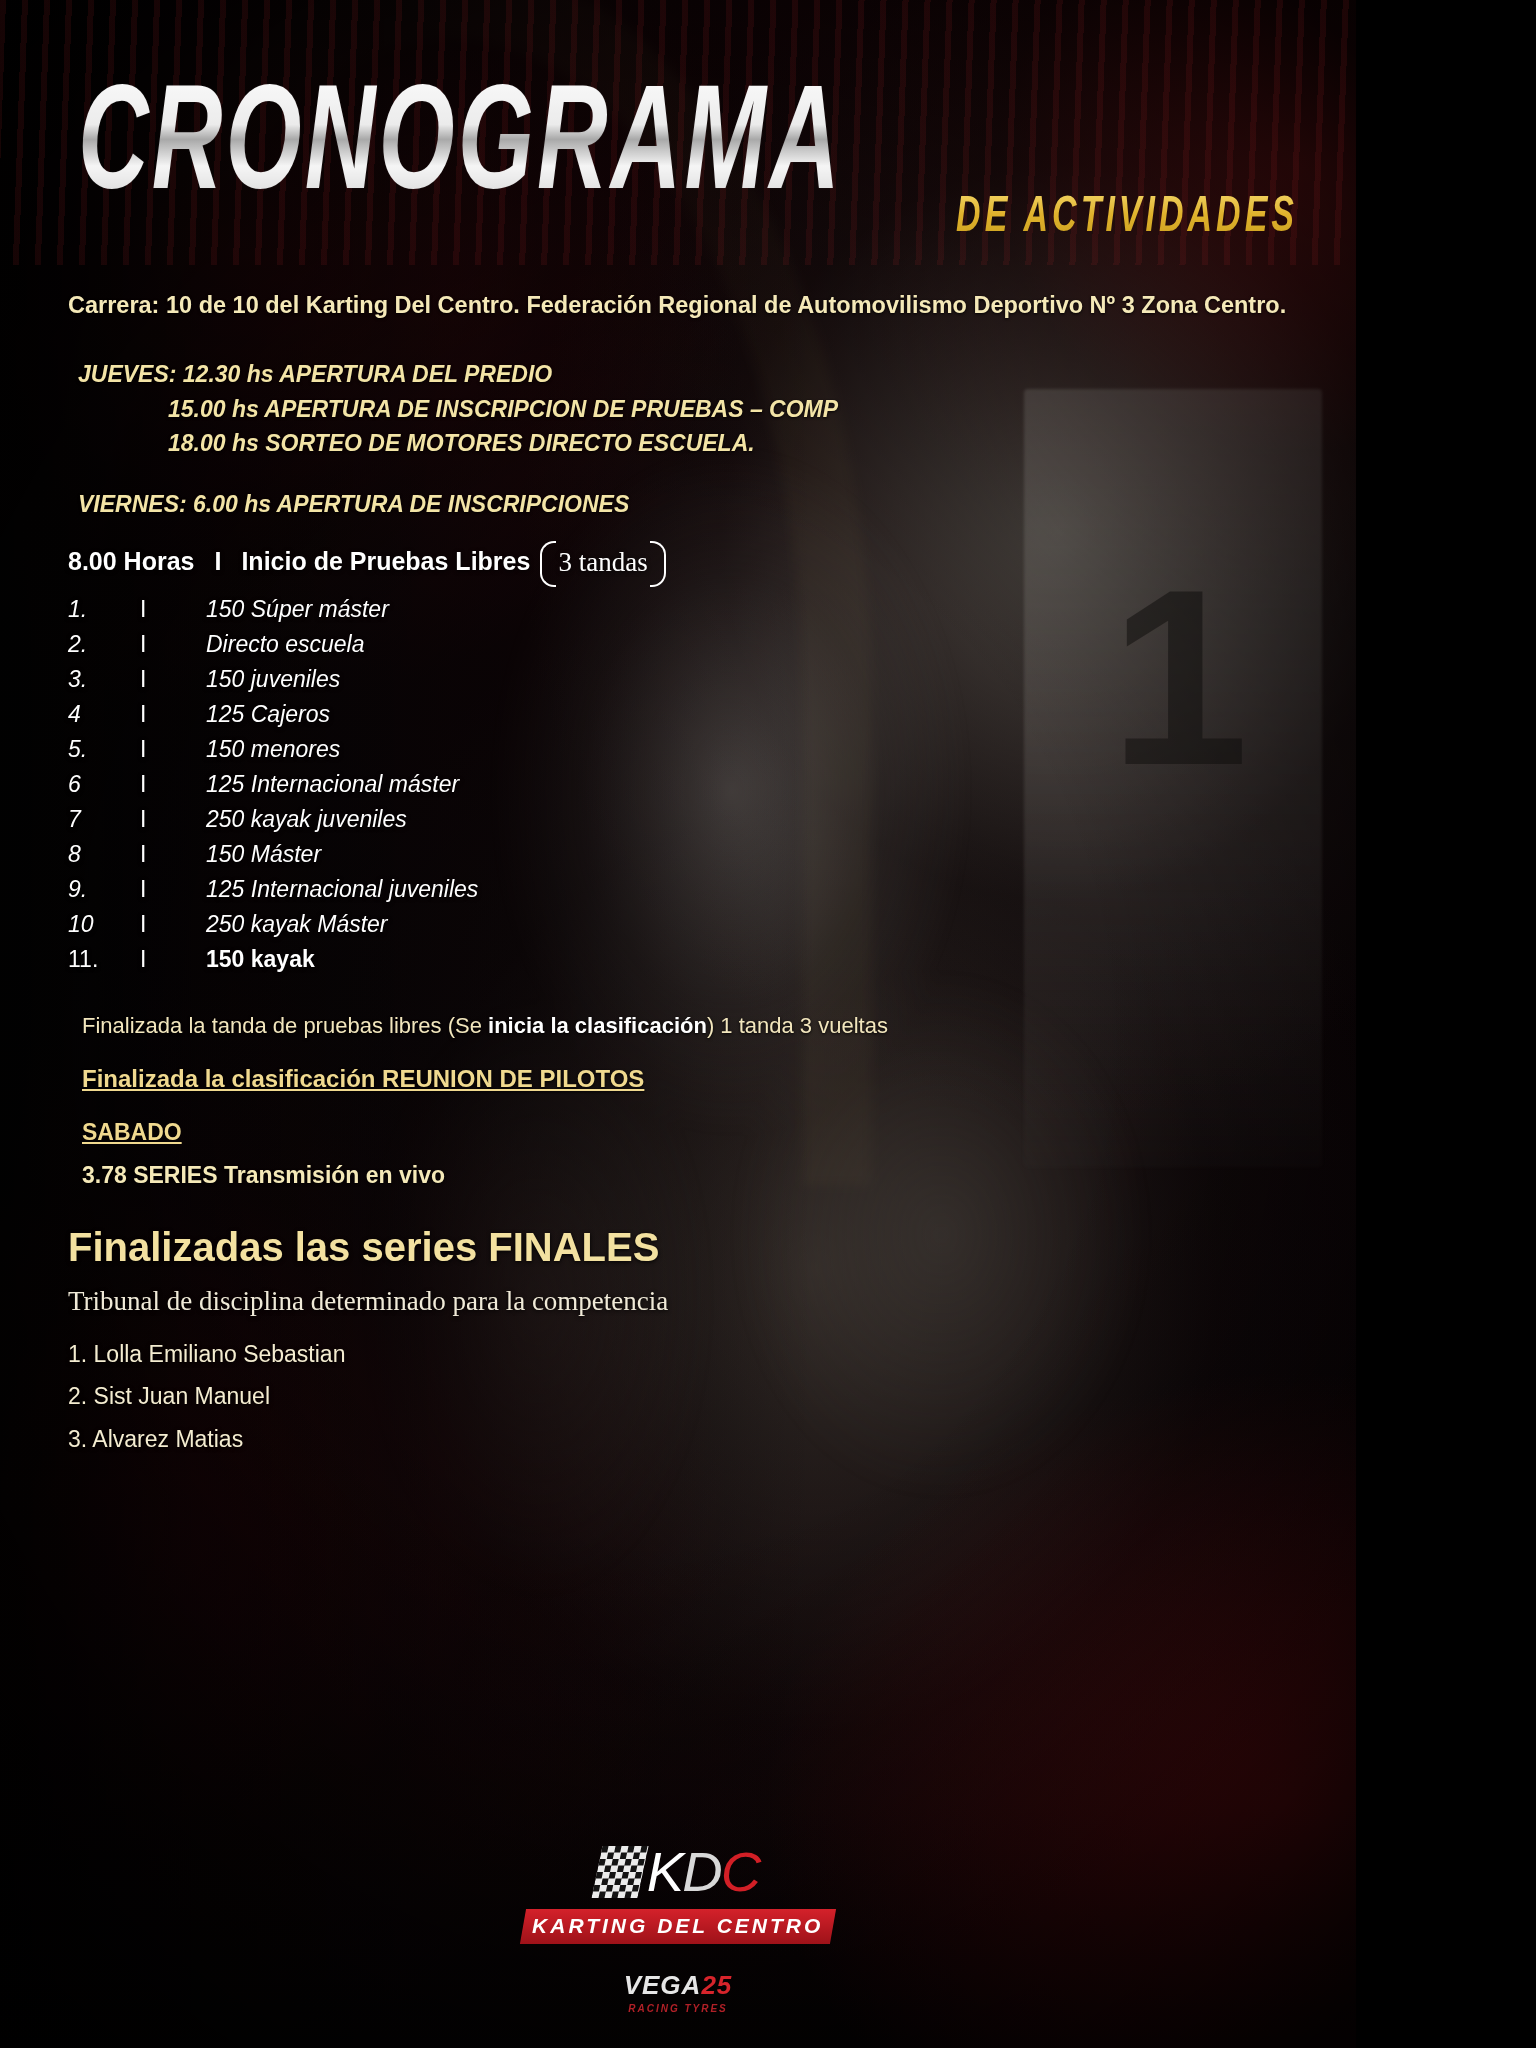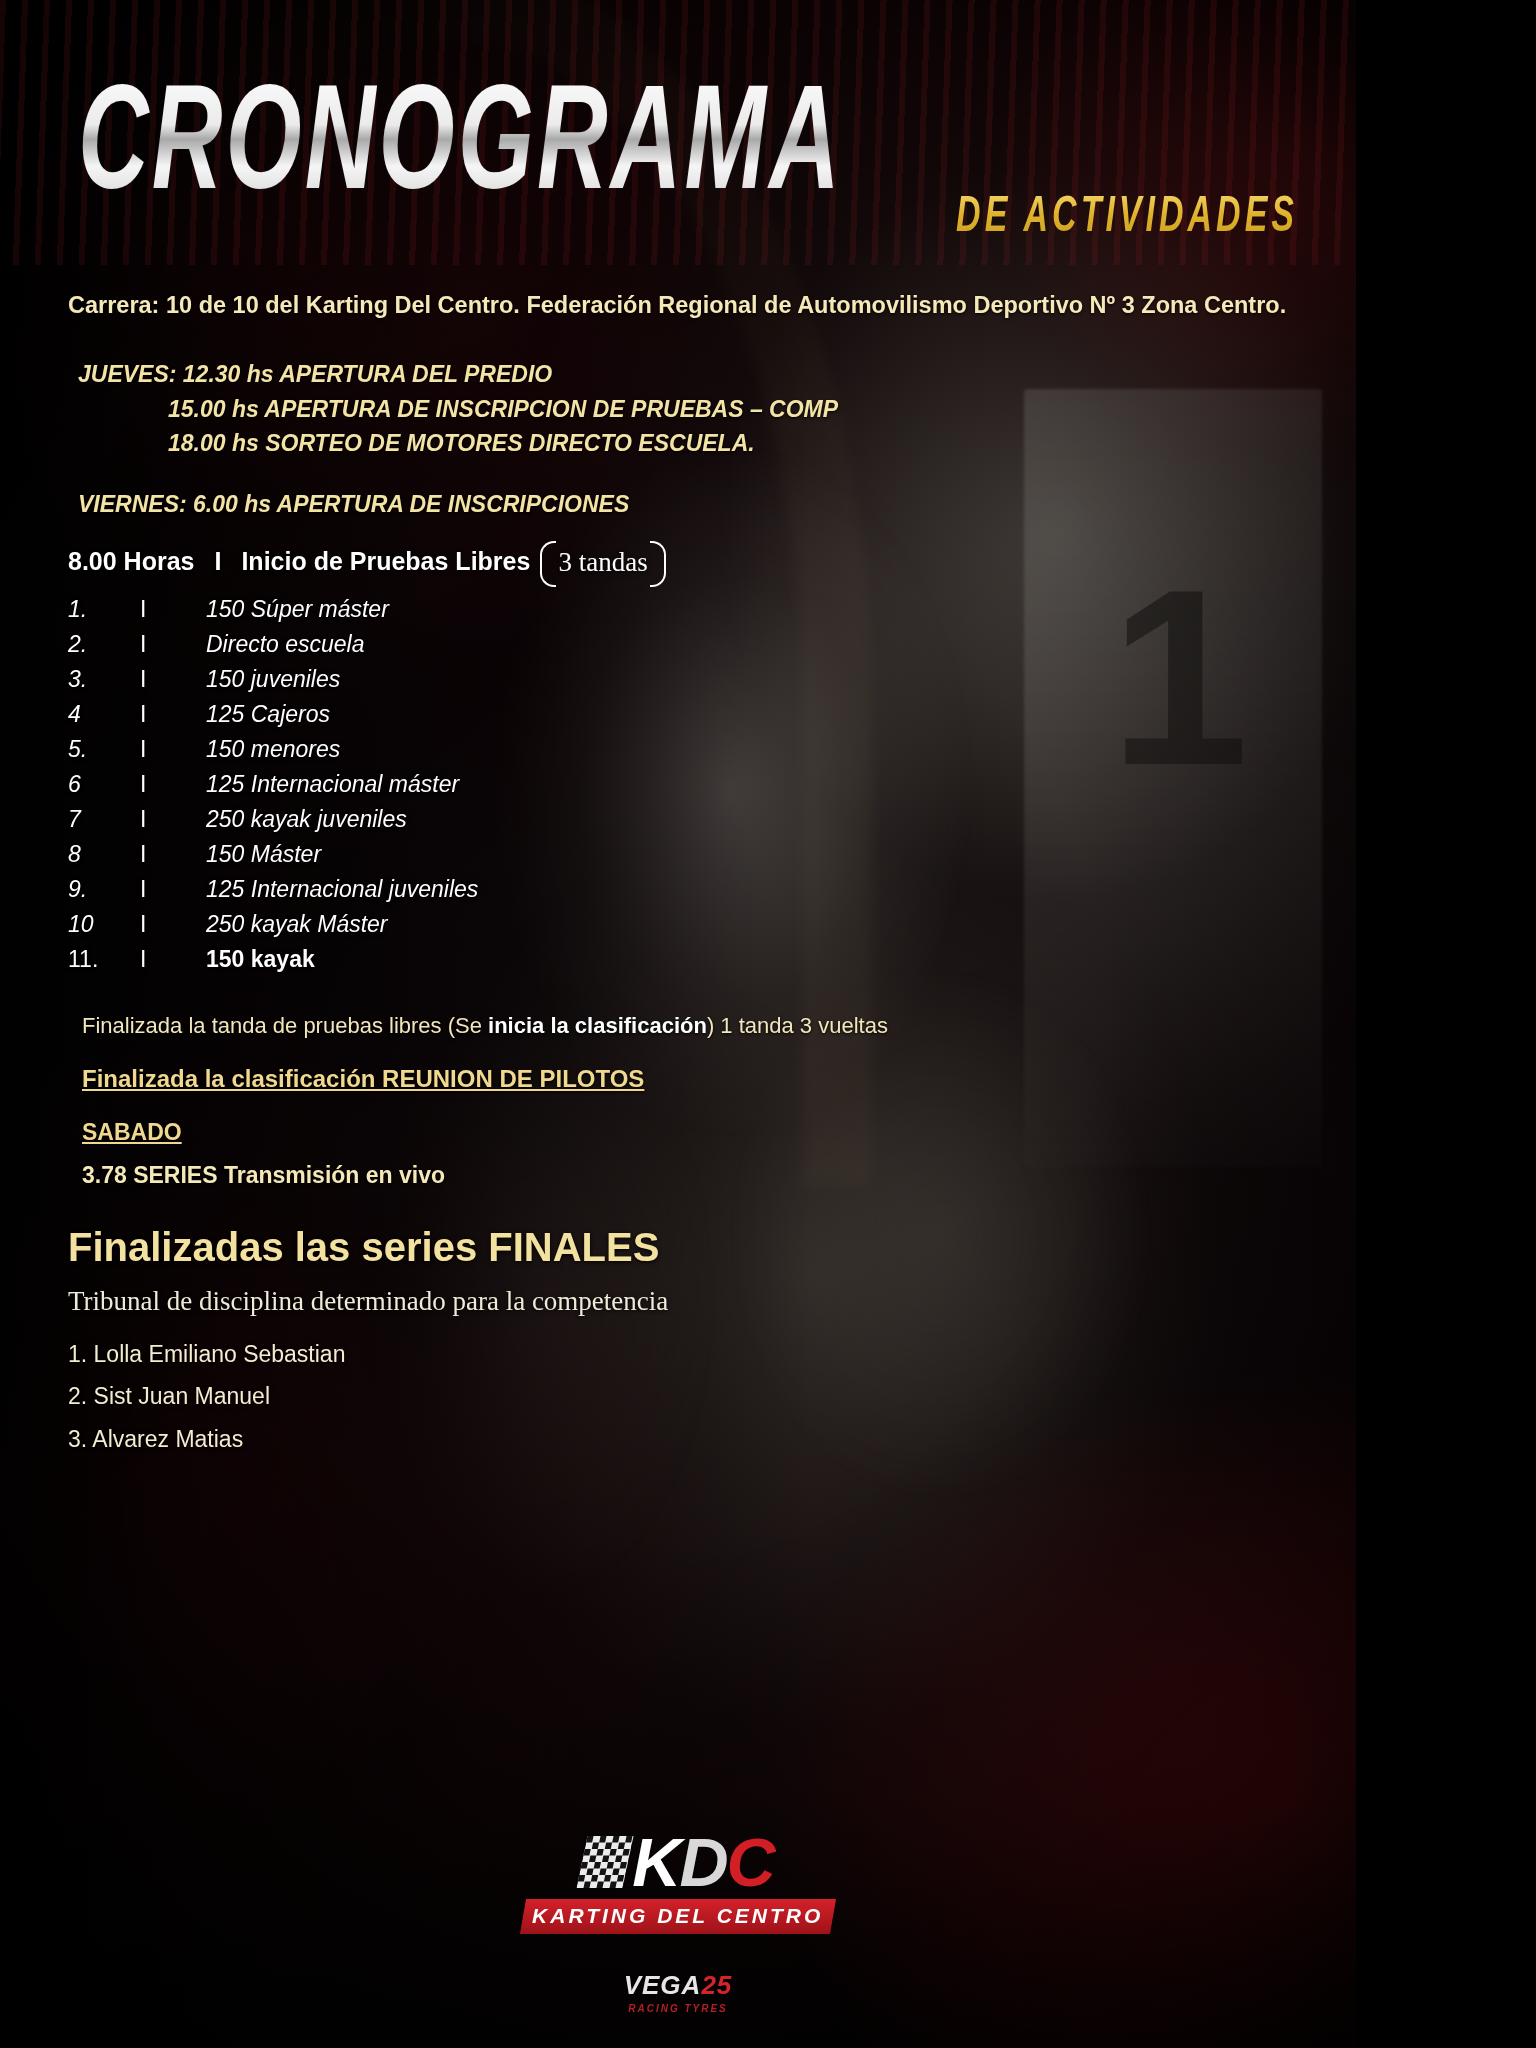--- a/index.html
+++ b/index.html
@@ -290,43 +290,43 @@
   }
   .kdc-flag {
     width: 46px; height: 52px;
     background:
       repeating-conic-gradient(#ffffff 0% 25%, #151515 0% 50%) 0 0 / 13px 13px;
     transform: skewX(-12deg);
     opacity: .92;
   }
   .kdc-letters {
     font-family: "Liberation Sans", sans-serif;
-    font-weight: bold;
-    font-style: italic;
-    font-size: 68px;
+    font-weight: normal;
+    font-style: italic;
+    font-size: 56px;
     letter-spacing: -2px;
     line-height: 1;
   }
   .kdc-letters .k { color: #ffffff; }
   .kdc-letters .d { color: #d8d8d8; }
   .kdc-letters .c { color: #d21f26; }
   .kdc-bar {
     margin-top: 4px;
     background: linear-gradient(180deg, #d4212a 0%, #9e1219 100%);
     color: #ffffff;
     font-weight: bold;
     font-style: italic;
     font-size: 21px;
     letter-spacing: 3px;
     padding: 5px 0 6px;
     transform: skewX(-10deg);
   }
   .kdc-bar span { display: inline-block; transform: skewX(10deg); }
   .vega {
-    margin-top: 36px;
+    margin-top: 26px;
     font-family: "Liberation Sans", sans-serif;
     font-weight: bold;
     font-style: italic;
     font-size: 26px;
     letter-spacing: 1px;
     color: #e6e6e6;
     text-align: center;
   }
   .vega .num { color: #d6242b; }
   .vega-sub {

